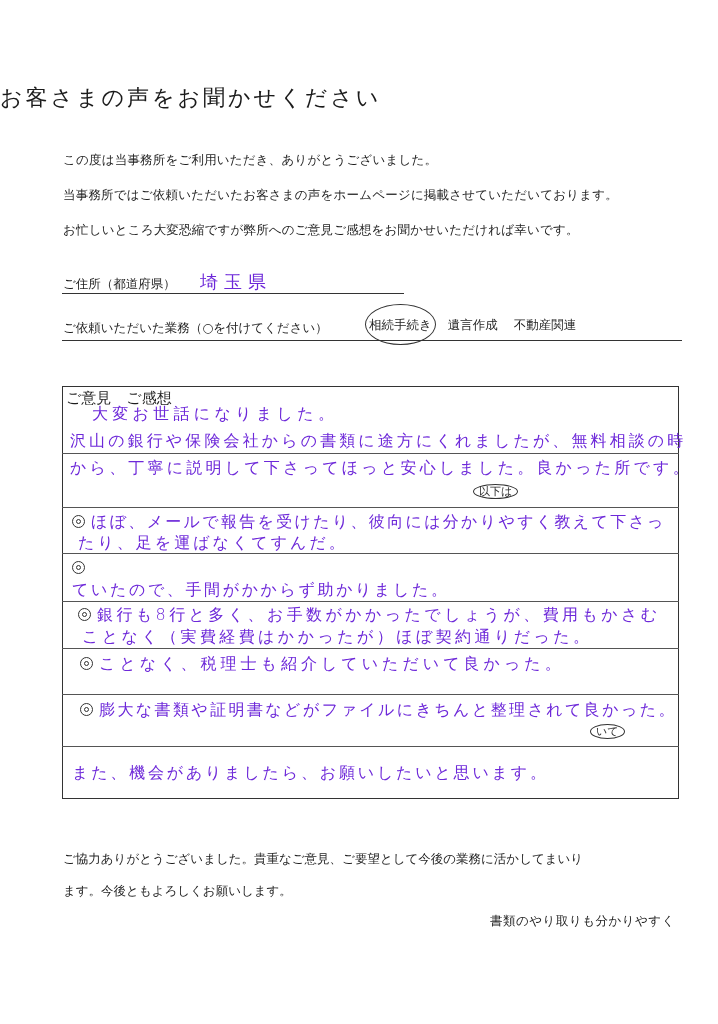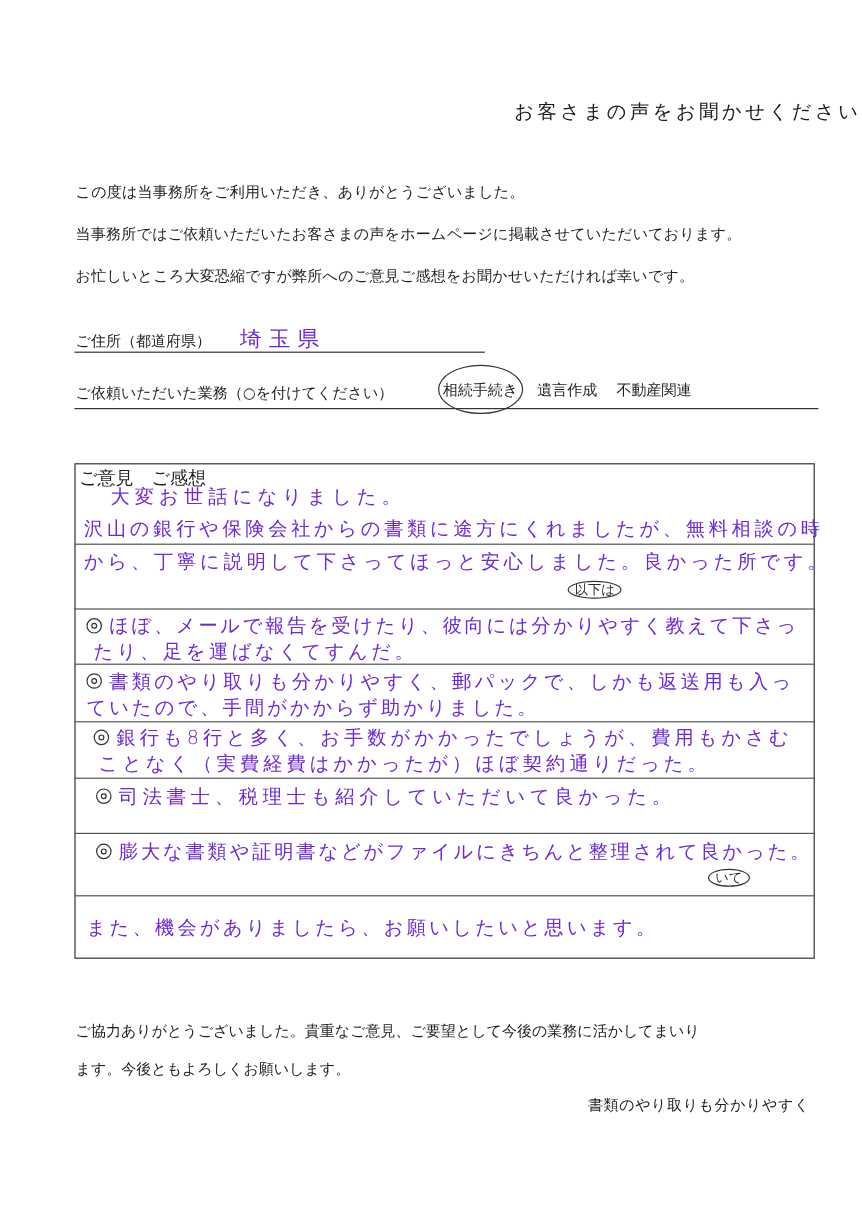--- a/index.html
+++ b/index.html
@@ -1,19 +1,19 @@
 <!DOCTYPE html>
 <html><head>
 <meta charset="utf-8">
 <style>
   html, body { margin: 0; padding: 0; background: #ffffff; }
   body { width: 718px; height: 1024px; position: relative; overflow: hidden;
          font-family: "DejaVu Serif", "Liberation Serif", serif; color: #1e1e1e; }
   .abs { position: absolute; white-space: nowrap; }
-  .title { left: 0; width: 718px; text-align: right; top: 83px; font-size: 16px; letter-spacing: 3px; color: #1a1a1a; }
+  .title { left: 0; width: 718px; text-align: left; top: 83px; font-size: 22px; letter-spacing: 3px; color: #1a1a1a; }
   .intro { left: 63px; font-size: 12.5px; letter-spacing: 0.2px; }
   .label { font-size: 12.5px; }
   .rule { position: absolute; height: 0; border-top: 1.5px solid #333; }
   .hand { font-family: "DejaVu Sans", "Liberation Sans", sans-serif; color: #6d28d9;
           font-size: 16px; letter-spacing: 4.3px; font-weight: 300; }
   .hand-sm { font-family: "DejaVu Sans", "Liberation Sans", sans-serif; color: #2b2b2b; font-size: 11px; }
   .box { position: absolute; left: 62px; top: 386px; width: 617px; height: 413px;
          border: 1.6px solid #333; box-sizing: border-box; }
   .hline { position: absolute; left: 62px; width: 617px; height: 0; border-top: 1px solid #555; }
   .circled { border: 1.3px solid #333; border-radius: 50%; padding: 12px 3px; }
@@ -58,27 +58,27 @@
 <div class="hline" style="top:746px;"></div>
 
 <div class="abs hand" style="left:92px; top:404px;">大変お世話になりました。</div>
 <div class="abs hand" style="left:70px; top:431px; letter-spacing:3.1px;">沢山の銀行や保険会社からの書類に途方にくれましたが、無料相談の時</div>
 <div class="abs hand" style="left:70px; top:458px; letter-spacing:3.2px;">から、丁寧に説明して下さってほっと安心しました。良かった所です。</div>
 <div class="abs hand-sm" style="left:473px; top:484px;"><span class="note-bubble">以下は</span></div>
 
 <div class="abs hand" style="left:72px; top:512px; letter-spacing:2.3px;"><span class="bullet"></span><span>ほぼ、メールで報告を受けたり、彼向には分かりやすく教えて下さっ</span></div>
 <div class="abs hand" style="left:78px; top:533px; letter-spacing:3px;">たり、足を運ばなくてすんだ。</div>
 
-<div class="abs hand" style="left:72px; top:558px; letter-spacing:2.8px;"><span class="bullet"></span><span>書類のやり取りも分かりやすく、郵パックで、しかも返送用も入っ</span></div>
+<div class="abs hand" style="left:72px; top:558px; letter-spacing:2.8px;"><span class="bullet"></span></div>
 <div class="abs hand" style="left:72px; top:580px; letter-spacing:2.6px;text-align:right;">ていたので、手間がかからず助かりました。</div>
 
 <div class="abs hand" style="left:78px; top:605px; letter-spacing:3.4px;"><span class="bullet"></span><span>銀行も8行と多く、お手数がかかったでしょうが、費用もかさむ</span></div>
 <div class="abs hand" style="left:82px; top:627px; letter-spacing:3.4px;">ことなく（実費経費はかかったが）ほぼ契約通りだった。</div>
 
-<div class="abs hand" style="left:80px; top:654px; letter-spacing:4px;"><span class="bullet"></span><span>司法書士、税理士も紹介していただいて良かった。</span></div>
+<div class="abs hand" style="left:80px; top:654px; letter-spacing:4px;"><span class="bullet"></span><span>ことなく、税理士も紹介していただいて良かった。</span></div>
 
 <div class="abs hand" style="left:80px; top:700px; letter-spacing:2.4px;"><span class="bullet"></span><span>膨大な書類や証明書などがファイルにきちんと整理されて良かった。</span></div>
 <div class="abs hand-sm" style="left:590px; top:724px;"><span class="note-bubble">いて</span></div>
 
 <div class="abs hand" style="left:72px; top:763px; letter-spacing:2.8px;">また、機会がありましたら、お願いしたいと思います。</div>
 
 <div class="abs footer" style="top:851px;">ご協力ありがとうございました。貴重なご意見、ご要望として今後の業務に活かしてまいり</div>
 <div class="abs footer" style="top:883px;">ます。今後ともよろしくお願いします。</div>
 <div class="abs sign" style="left:490px; top:913px;">書類のやり取りも分かりやすく</div>
 

